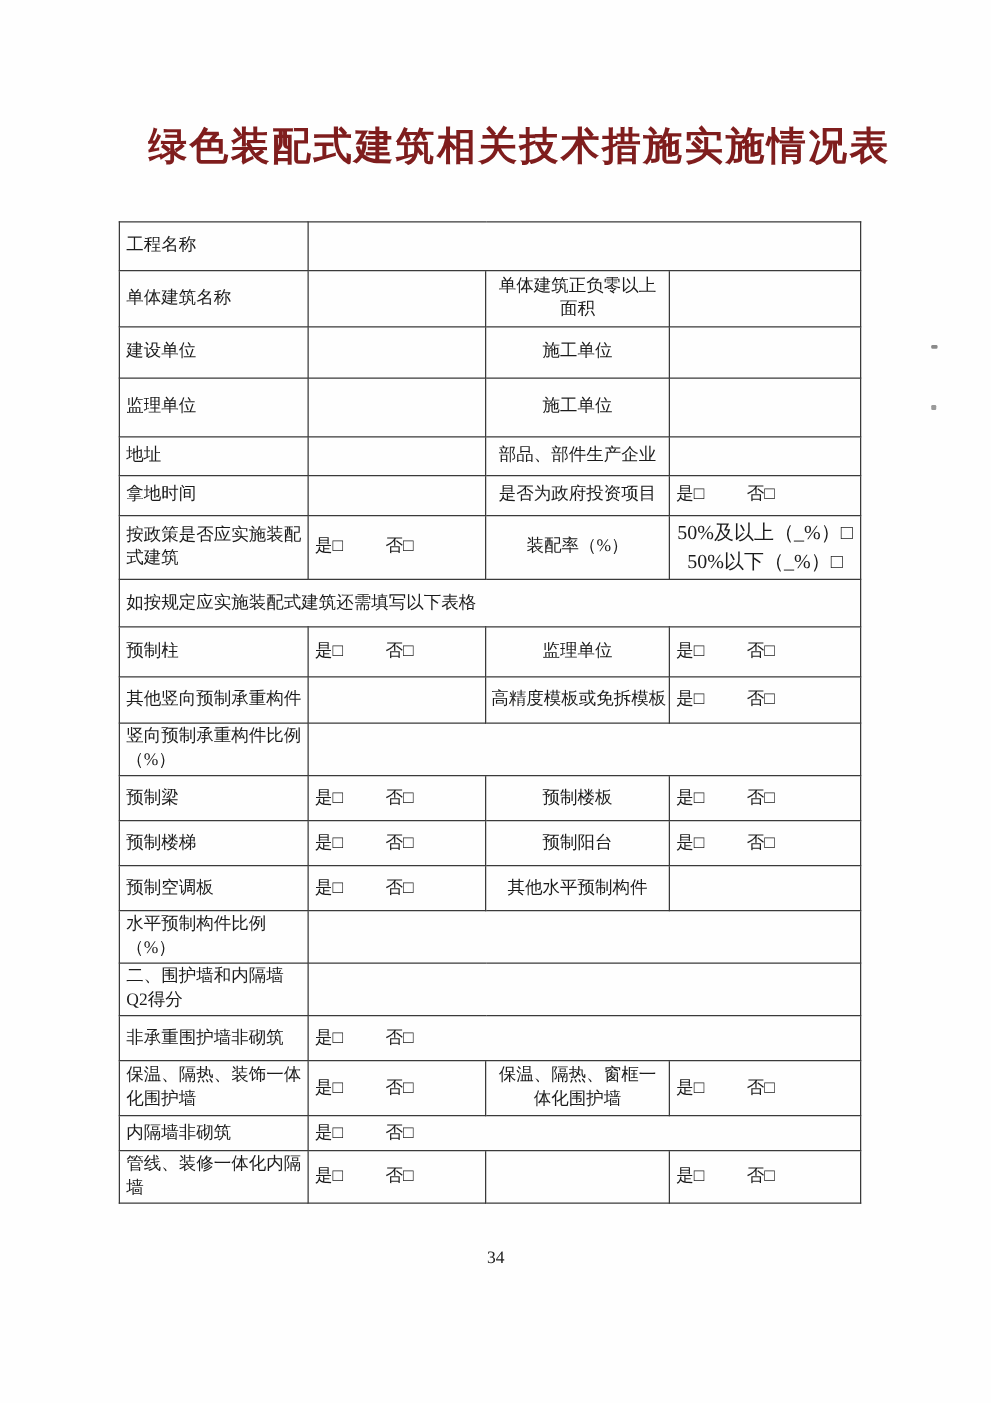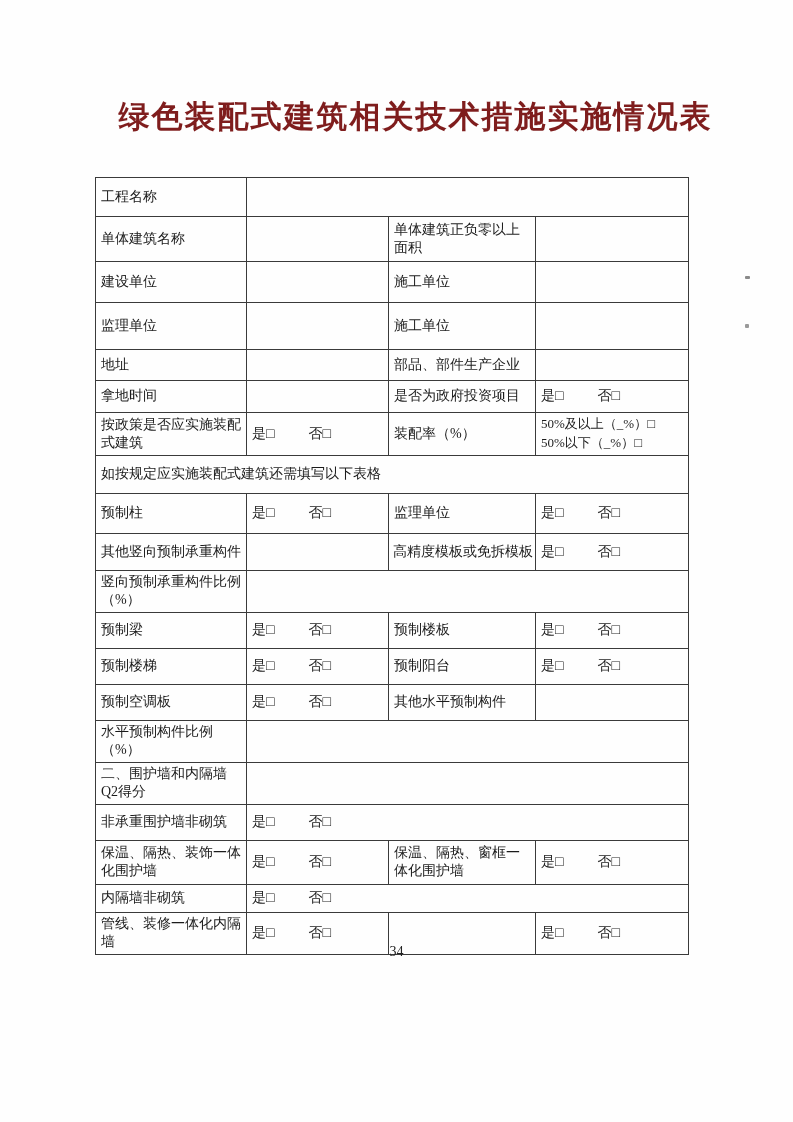--- a/index.html
+++ b/index.html
@@ -25,28 +25,28 @@
     font-size:14px; color:#1b1b1b;padding-left:27px;
   }
   table.form td {
     border:1px solid #3a3a3a;
     vertical-align:middle;
     line-height:1.32;
     padding:2px 5px;
     overflow:hidden;
   }
   td.lbl  { padding:2px 10px 2px 6px; text-align:left; }
-  td.lbl3 { padding:2px 2px 2px 5px;  text-align:left;font-family:Liberation Serif, serif; }
+  td.lbl3 { padding:2px 2px 2px 5px;  text-align:center;font-family:Liberation Serif, serif; }
   td.note { padding:2px 2px 2px 6px; }
   td.cb   { padding:2px 2px 2px 8px; white-space:nowrap; }
   td.cb .yes { margin-right:34px; }
-  td.opts { padding:2px 2px 2px 6px; font-size:13px; }
+  td.opts { padding:2px 2px 2px 6px; font-size:16px;text-align:center; }
   td.opts div { white-space:nowrap; line-height:1.45; }
   .pageno {
-    position:absolute; top:944px; left:0; width:793px;
+    position:absolute; top:999px; left:0; width:793px;
     text-align:center; font-size:14px; color:#222;
   }
   
   .speck { position:absolute; background:#8a8a8a; border-radius:1px; }
   .speck.s1 { left:745px; top:276px; width:5px; height:3px; }
   .speck.s2 { left:745px; top:324px; width:4px; height:4px; background:#9a9a9a; }
 </style>
 </head>
 <body>
 

